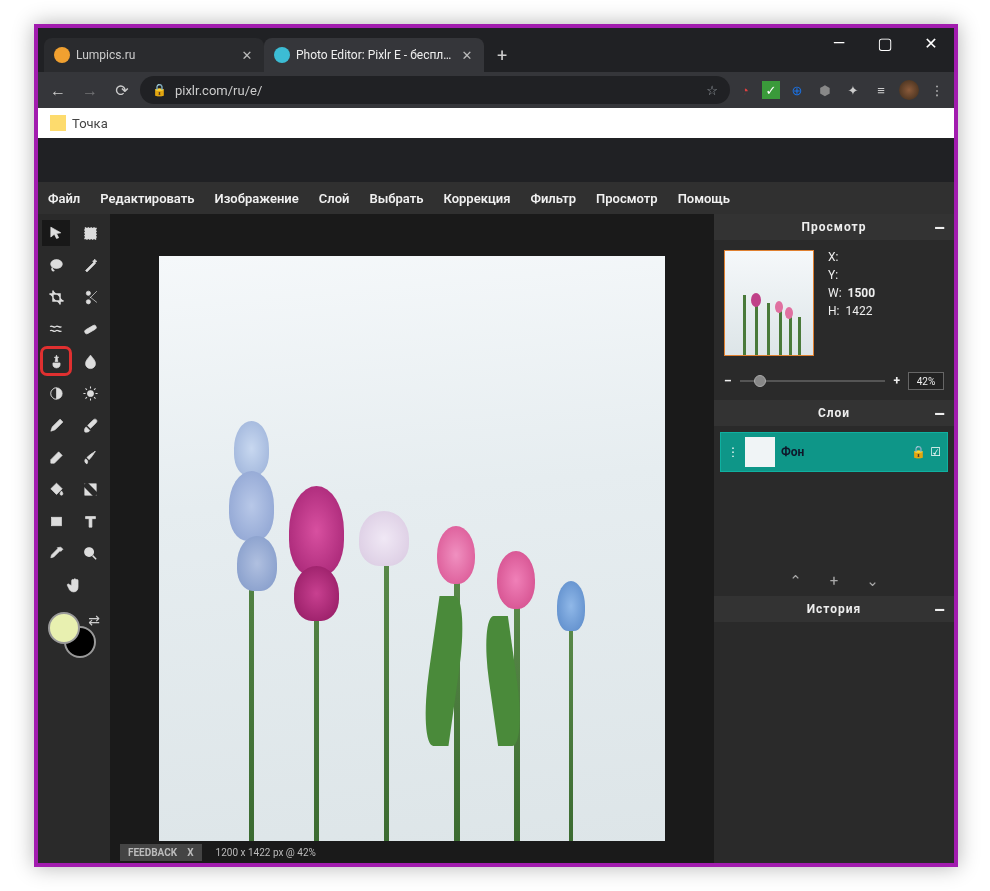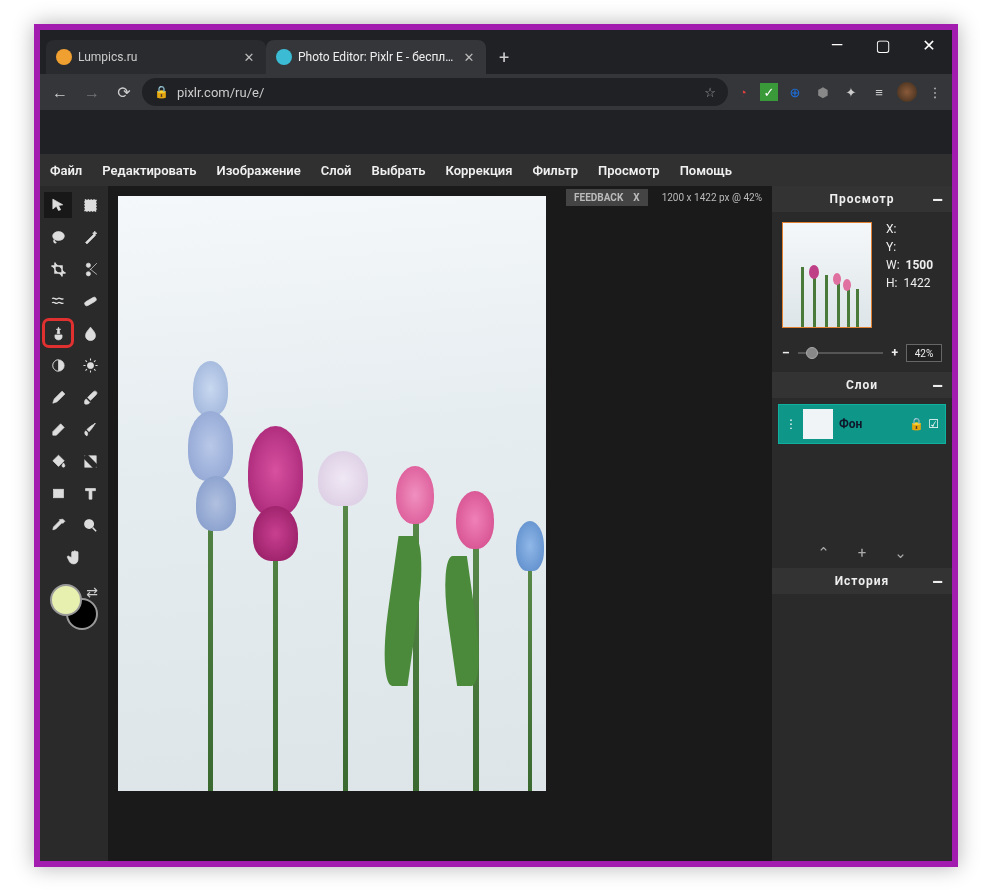--- a/index.html
+++ b/index.html
@@ -1,17 +1,17 @@
 <!DOCTYPE html>
 <html><head>
 <meta charset="utf-8">
 <style>
 * { margin:0; padding:0; box-sizing:border-box; font-family:-apple-system,Segoe UI,Roboto,Arial,sans-serif; }
 body { width:990px; height:891px; background:#fff; overflow:hidden; position:relative; }
-.win { position:absolute; top:24px; left:34px; width:924px; height:843px; background:#202124; border:6px solid #a21caf; box-shadow:0 0 20px rgba(0,0,0,.3); display:flex; flex-direction:column; }
+.win { position:absolute; top:24px; left:34px; width:924px; height:843px; background:#202124; border:4px solid #a21caf; box-shadow:0 0 20px rgba(0,0,0,.3); display:flex; flex-direction:column; }
 .titlebar { height:44px; background:#202124; display:flex; align-items:flex-end; color:#ccc; position:relative; }
 .tabs { display:flex; height:34px; margin-left:6px; }
 .tab { width:220px; display:flex; align-items:center; padding:0 10px; font-size:12px; gap:6px; border-top-left-radius:8px; border-top-right-radius:8px; position:relative; }
 .tab.inactive { background:#2a2b2e; color:#ccc; }
 .tab.active { background:#35363a; color:#eee; }
 .tab .favicon { width:16px; height:16px; border-radius:50%; flex:0 0 16px; }
 .tab .ttl { flex:1; white-space:nowrap; overflow:hidden; text-overflow:ellipsis; }
 .tab .close { width:14px; height:14px; display:flex; align-items:center; justify-content:center; font-size:13px; color:#bbb; }
 .newtab { width:28px; height:28px; display:flex; align-items:center; justify-content:center; color:#ccc; font-size:18px; align-self:center; margin-left:4px; }
 .winctl { position:absolute; right:0; top:0; height:30px; display:flex; }
@@ -35,21 +35,21 @@
 .toolgrid { display:grid; grid-template-columns:1fr 1fr; gap:6px 4px; }
 .tool { width:28px; height:26px; display:flex; align-items:center; justify-content:center; color:#ddd; position:relative; }
 .tool.sel { background:#181818; }
 .tool.hl { outline:3px solid #e03030; outline-offset:-1px; border-radius:5px; }
 .tool svg { width:17px; height:17px; fill:#ddd; stroke:#ddd; }
 .swatches { position:relative; margin-top:14px; height:50px; }
 .cfg { position:absolute; width:32px; height:32px; border-radius:50%; border:2px solid #999; }
 .cfg.fg { background:#e8f0b0; top:0; left:6px; z-index:2; }
 .cfg.bg { background:#000; top:14px; left:22px; }
 .swap { position:absolute; top:0; right:6px; color:#ccc; font-size:14px; }
-.canvaswrap { flex:1; display:flex; flex-direction:row; background:#1a1a1a; }
+.canvaswrap { flex:1; display:flex; flex-direction:column; background:#1a1a1a;margin-top:32px; }
 .canvas { flex:1; display:flex; align-items:flex-start; justify-content:center; padding:10px 10px 0; overflow:hidden; position:relative; }
 .img { width:506px; height:595px; background:linear-gradient(175deg,#f5f8fa 0%,#e6edf0 40%,#dde5e8 100%); position:relative; overflow:hidden; }
 .stem { position:absolute; bottom:0; width:5px; background:linear-gradient(#5a8a4a,#3a6a30); }
 .bloom { position:absolute; border-radius:50% 50% 40% 40%; }
 .statusrow { height:22px; display:flex; align-items:center; color:#bbb; font-size:10px; padding:0 10px; gap:14px; }
 .fb { background:#444; padding:3px 8px; font-weight:700; display:flex; gap:10px; }
 .rpanel { width:240px; background:#2a2a2a; display:flex; flex-direction:column; color:#eee; font-size:12px; }
 .phdr { height:26px; background:#333; display:flex; align-items:center; justify-content:center; font-weight:700; letter-spacing:1px; position:relative; }
 .phdr .min { position:absolute; right:8px; font-size:18px; font-weight:700; }
 .navp { padding:10px; display:flex; gap:14px; }
@@ -110,20 +110,24 @@
       <div class="ext" style="color:#888">⬢</div>
       <div class="ext" style="color:#ccc">✦</div>
       <div class="ext" style="color:#ccc">≡</div>
       <div class="ext">
           <span style="width:20px;height:20px;border-radius:50%;background:radial-gradient(#8a5a3a,#3a2a1a);display:block"></span>
         </div>
       <div class="ext" style="color:#ccc">⋮</div>
     </div>
   </div>
 
+  <div class="bookmarks">
+    <span class="bmicon"></span>
+    <span>Точка</span>
+  </div>
 
   <div class="appmenu">
     <span>Файл</span>
     <span>Редактировать</span>
     <span>Изображение</span>
     <span>Слой</span>
     <span>Выбрать</span>
     <span>Коррекция</span>
     <span>Фильтр</span>
     <span>Просмотр</span>

